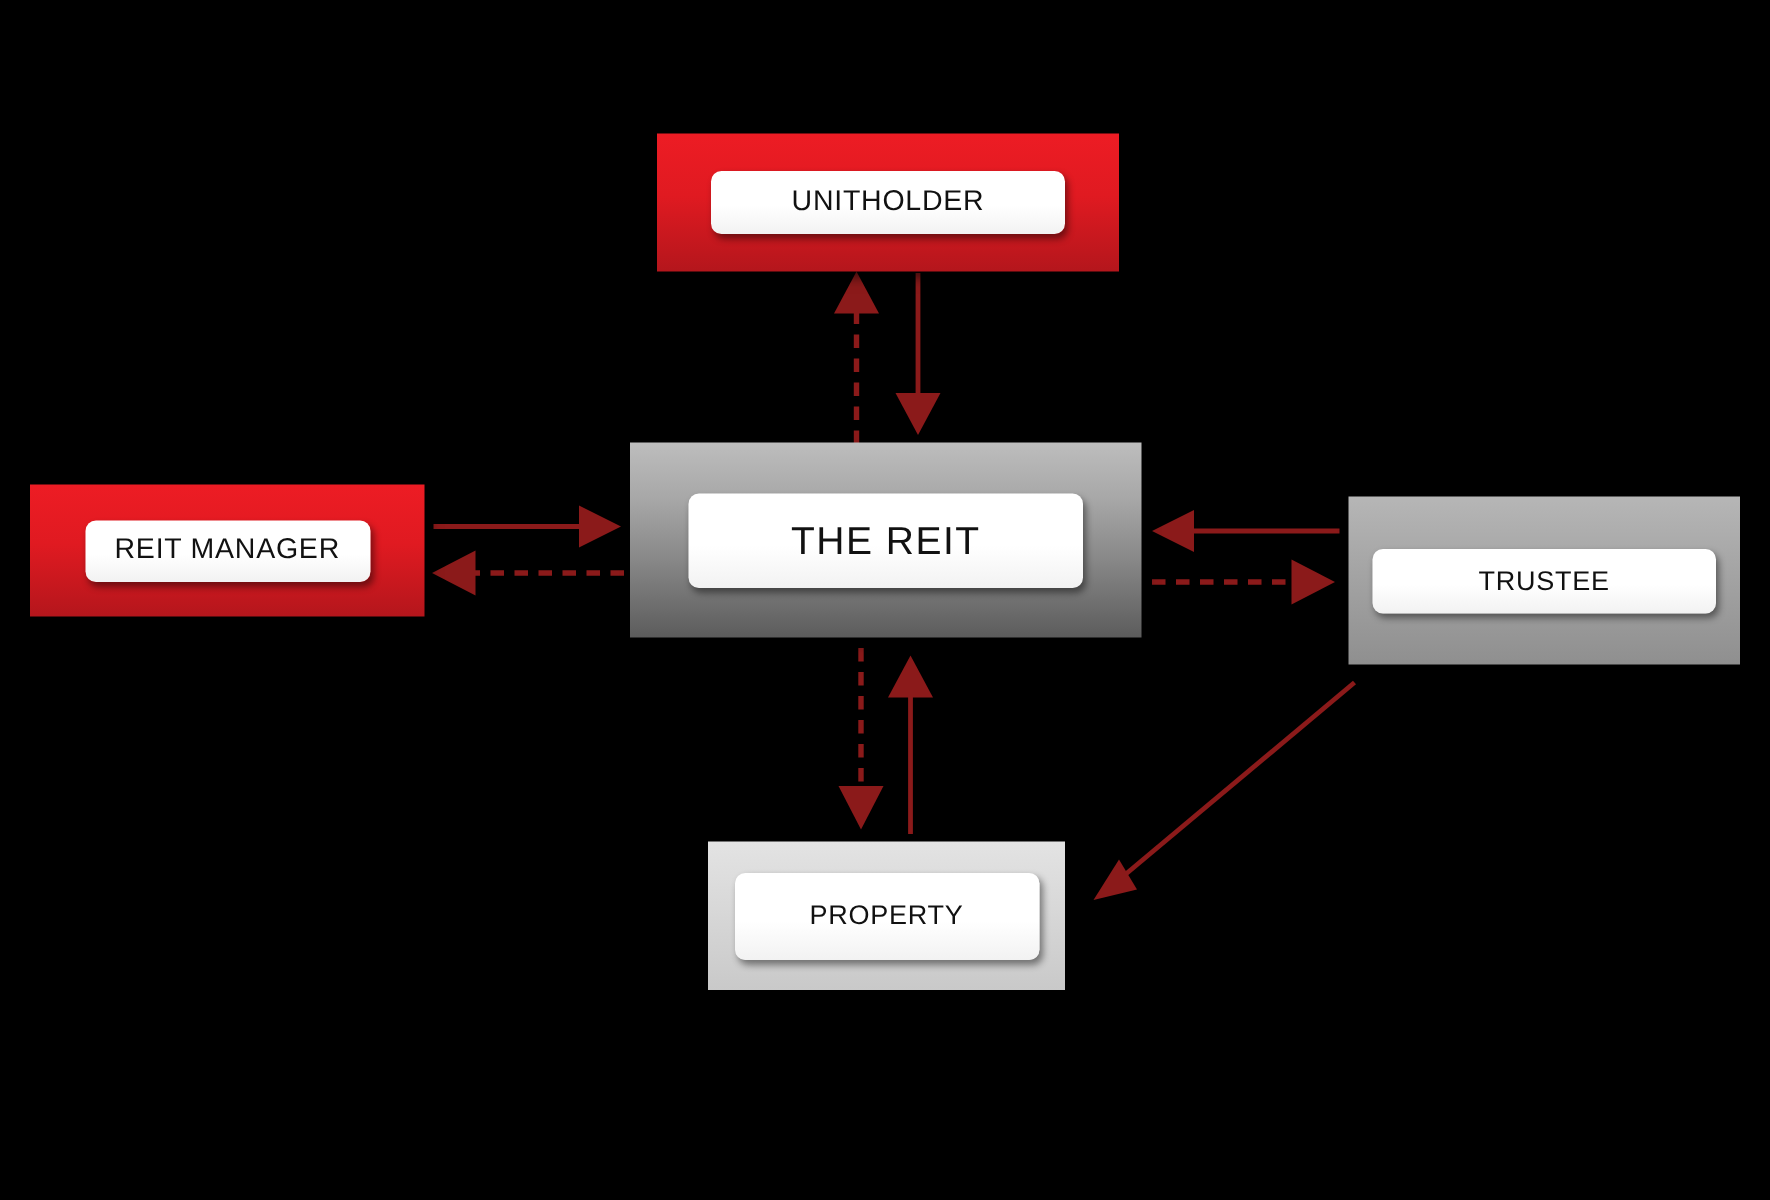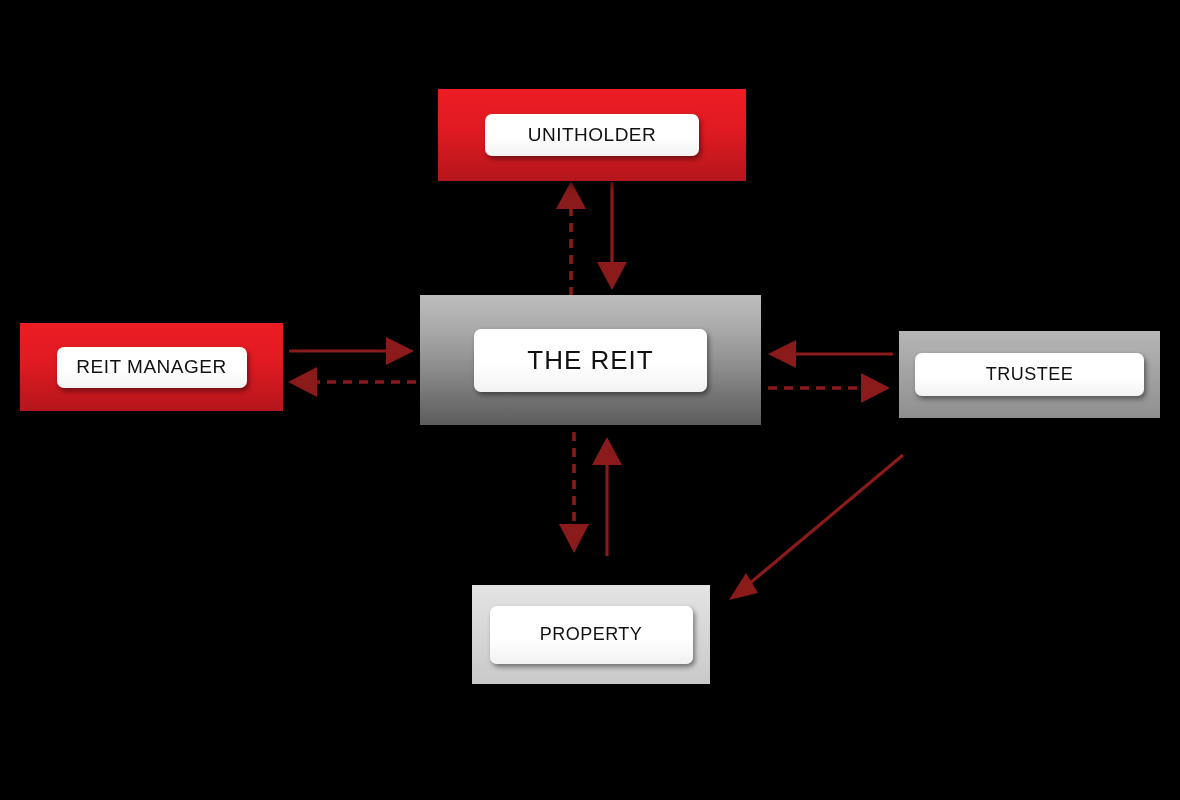--- a/index.html
+++ b/index.html
@@ -51,37 +51,36 @@
     background: linear-gradient(to bottom, #bdbdbd 0%, #a8a8a8 28%, #8a8a8a 58%, #5c5c5c 100%);
     box-shadow: 3px 4px 7px rgba(0,0,0,0.55);
   }
   .frame-gray-mid {
     background: linear-gradient(to bottom, #b6b6b6 0%, #a6a6a6 40%, #8f8f8f 100%);
     box-shadow: 3px 4px 7px rgba(0,0,0,0.55);
   }
   .frame-gray-light {
     background: linear-gradient(to bottom, #e3e3e3 0%, #d8d8d8 45%, #c9c9c9 100%);
     box-shadow: 3px 4px 7px rgba(0,0,0,0.55);
-    margin-top: 24px;
   }
 
   
   #node-unitholder { left: 438px; top: 89px;  width: 308px; height: 92px; }
-  #node-unitholder .inner { width: 214px; height: 42px; }
+  #node-unitholder .inner { width: 236px; height: 42px; }
   #node-unitholder .label { font-size: 19px; }
 
   #node-reit-manager { left: 20px; top: 323px; width: 263px; height: 88px; }
   #node-reit-manager .inner { width: 190px; height: 41px; }
   #node-reit-manager .label { font-size: 19px; }
 
   #node-the-reit { left: 420px; top: 295px; width: 341px; height: 130px; }
-  #node-the-reit .inner { width: 233px; height: 63px; }
+  #node-the-reit .inner { width: 263px; height: 63px; }
   #node-the-reit .label { font-size: 26px; letter-spacing: 1px; }
 
-  #node-trustee { left: 899px; top: 331px; width: 261px; height: 87px; }
+  #node-trustee { left: 899px; top: 331px; width: 261px; height: 112px; }
   #node-trustee .inner { width: 229px; height: 43px; }
   #node-trustee .label { font-size: 18px; }
 
   #node-property { left: 472px; top: 561px; width: 238px; height: 99px; }
   #node-property .inner { width: 203px; height: 58px; }
   #node-property .label { font-size: 18px; }
 
   
   #arrow-layer {
     position: absolute;

